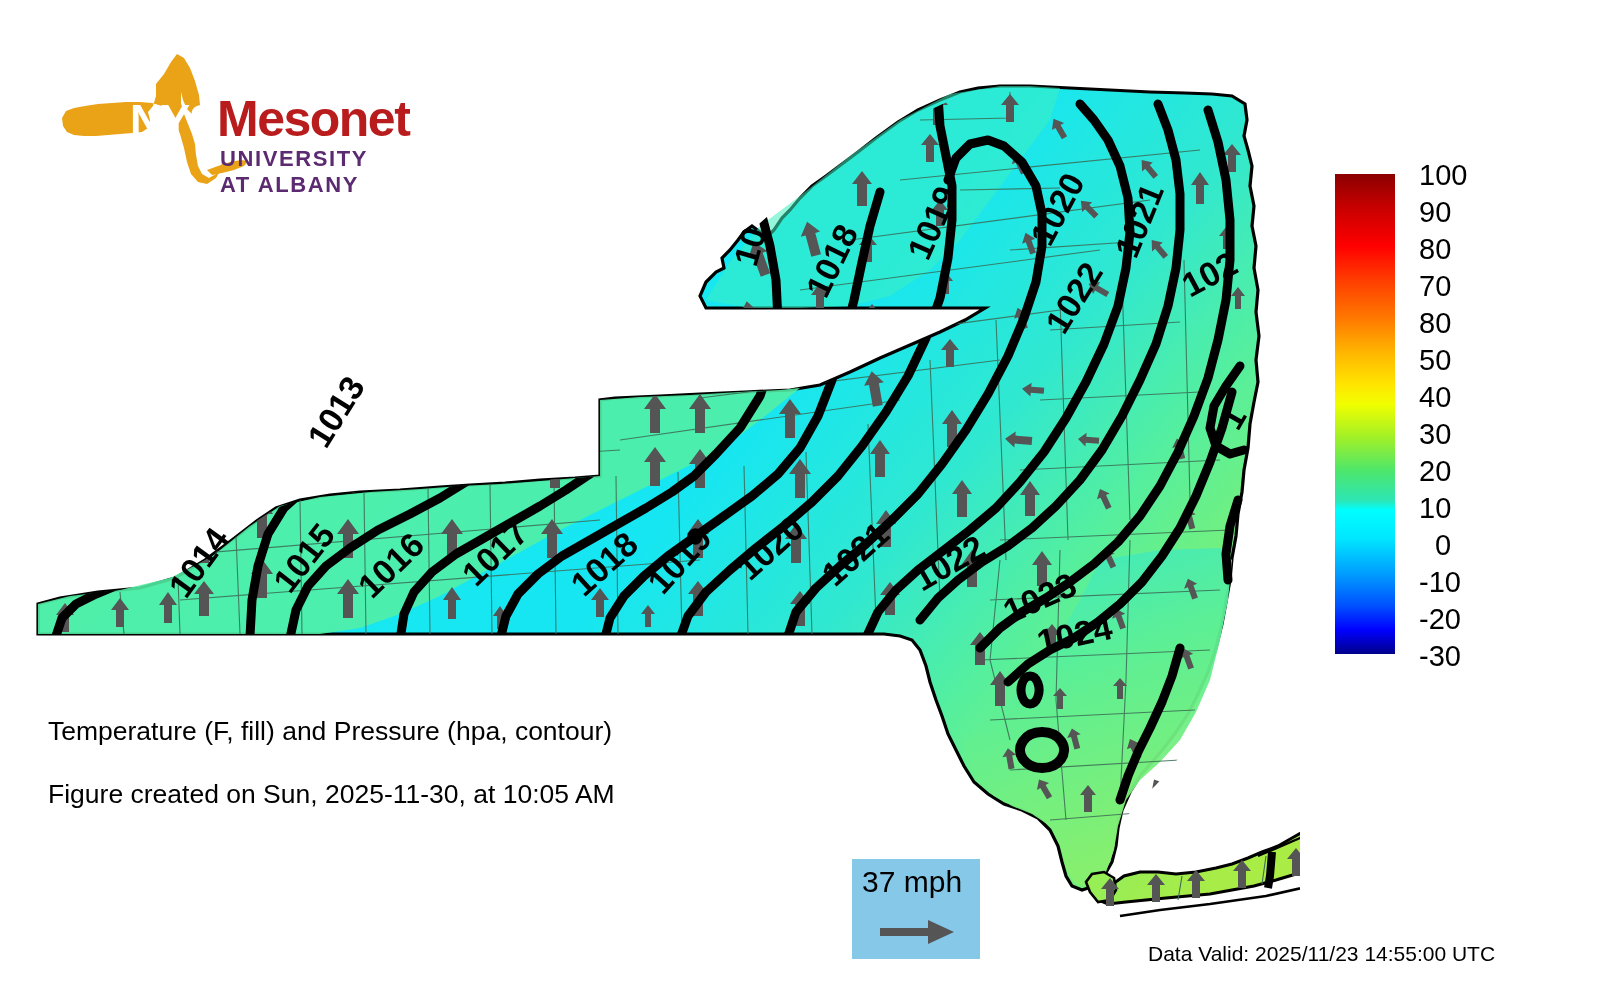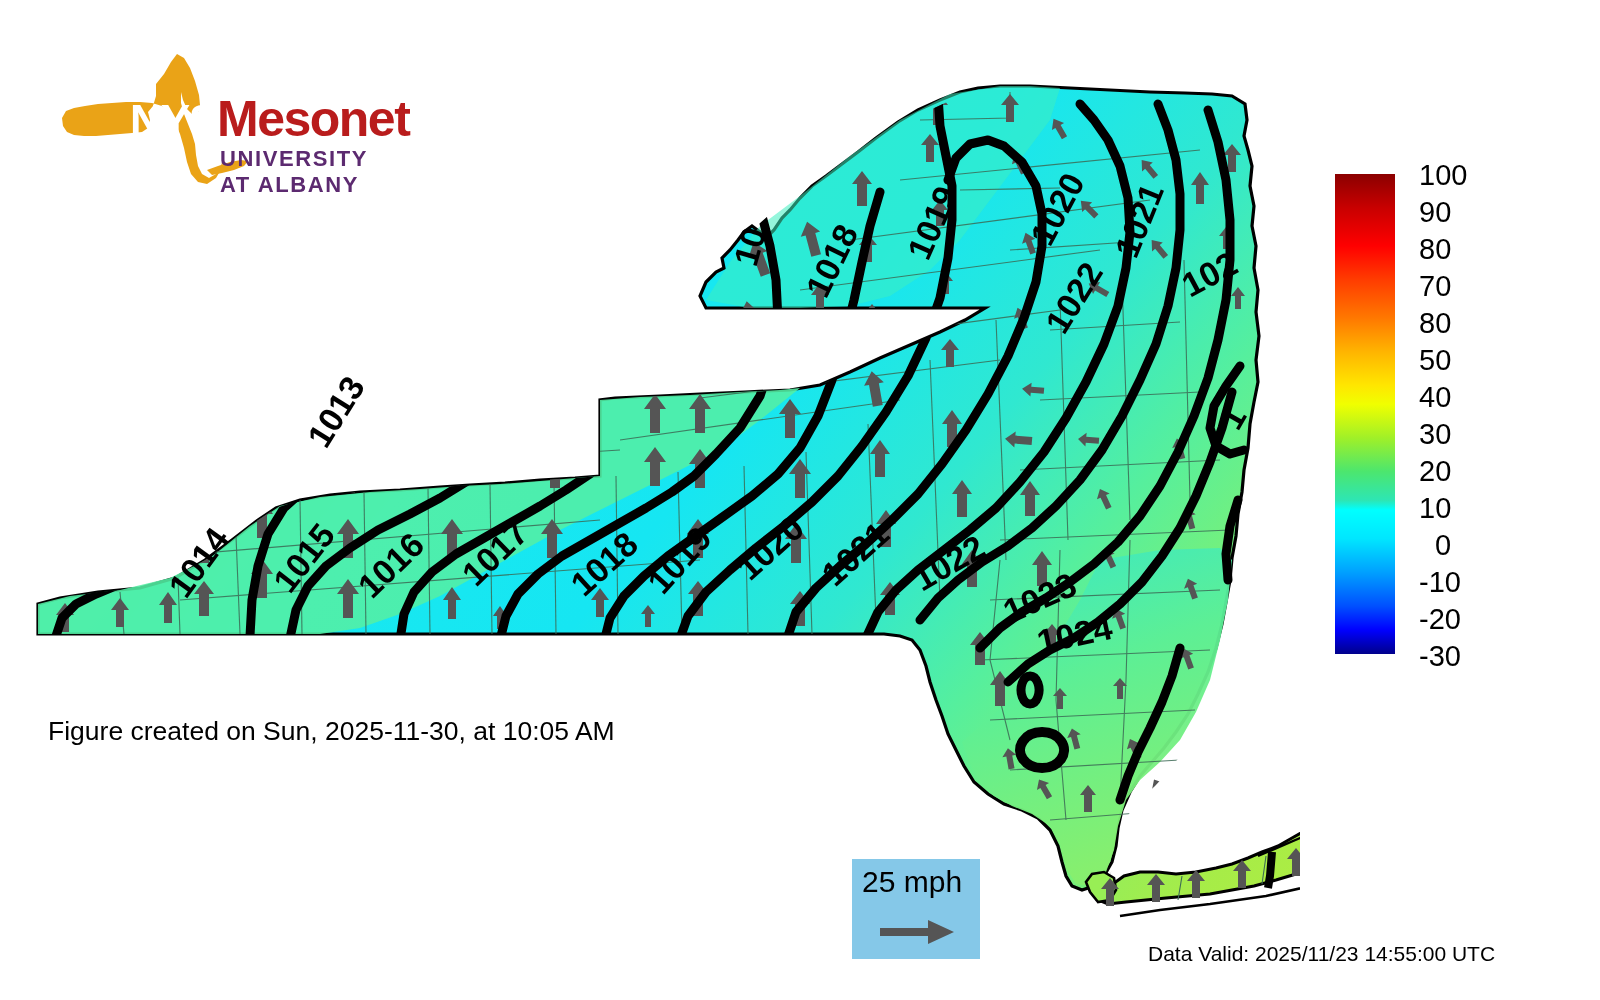--- a/index.html
+++ b/index.html
@@ -620,25 +620,26 @@
   <div class="cb-label" style="top:246px;">30</div>
   <div class="cb-label" style="top:283px;">20</div>
   <div class="cb-label" style="top:320px;">10</div>
   <div class="cb-label" style="top:357px;left:100px;">0</div>
   <div class="cb-label" style="top:394px;">-10</div>
   <div class="cb-label" style="top:431px;">-20</div>
   <div class="cb-label" style="top:468px;">-30</div>
 </div>
 
 <div id="caption">
+  <div>Temperature (F, fill) and Pressure (hpa, contour)</div>
   <div>Figure created on Sun, 2025-11-30, at 10:05 AM</div>
 </div>
 
 <div id="wind-legend">
-  <div class="wl-text">25 mph</div>
+  <div class="wl-text">37 mph</div>
   <div class="wl-arrow">
     <svg width="76" height="30" viewBox="0 0 76 30" xmlns="http://www.w3.org/2000/svg">
       <path d="M0 11 L48 11 L48 3 L74 15 L48 27 L48 19 L0 19 Z" fill="#555555"></path>
     </svg>
   </div>
 </div>
 
 <div id="data-valid">Data Valid: 2025/11/23 14:55:00 UTC</div>
 
 </body></html>

